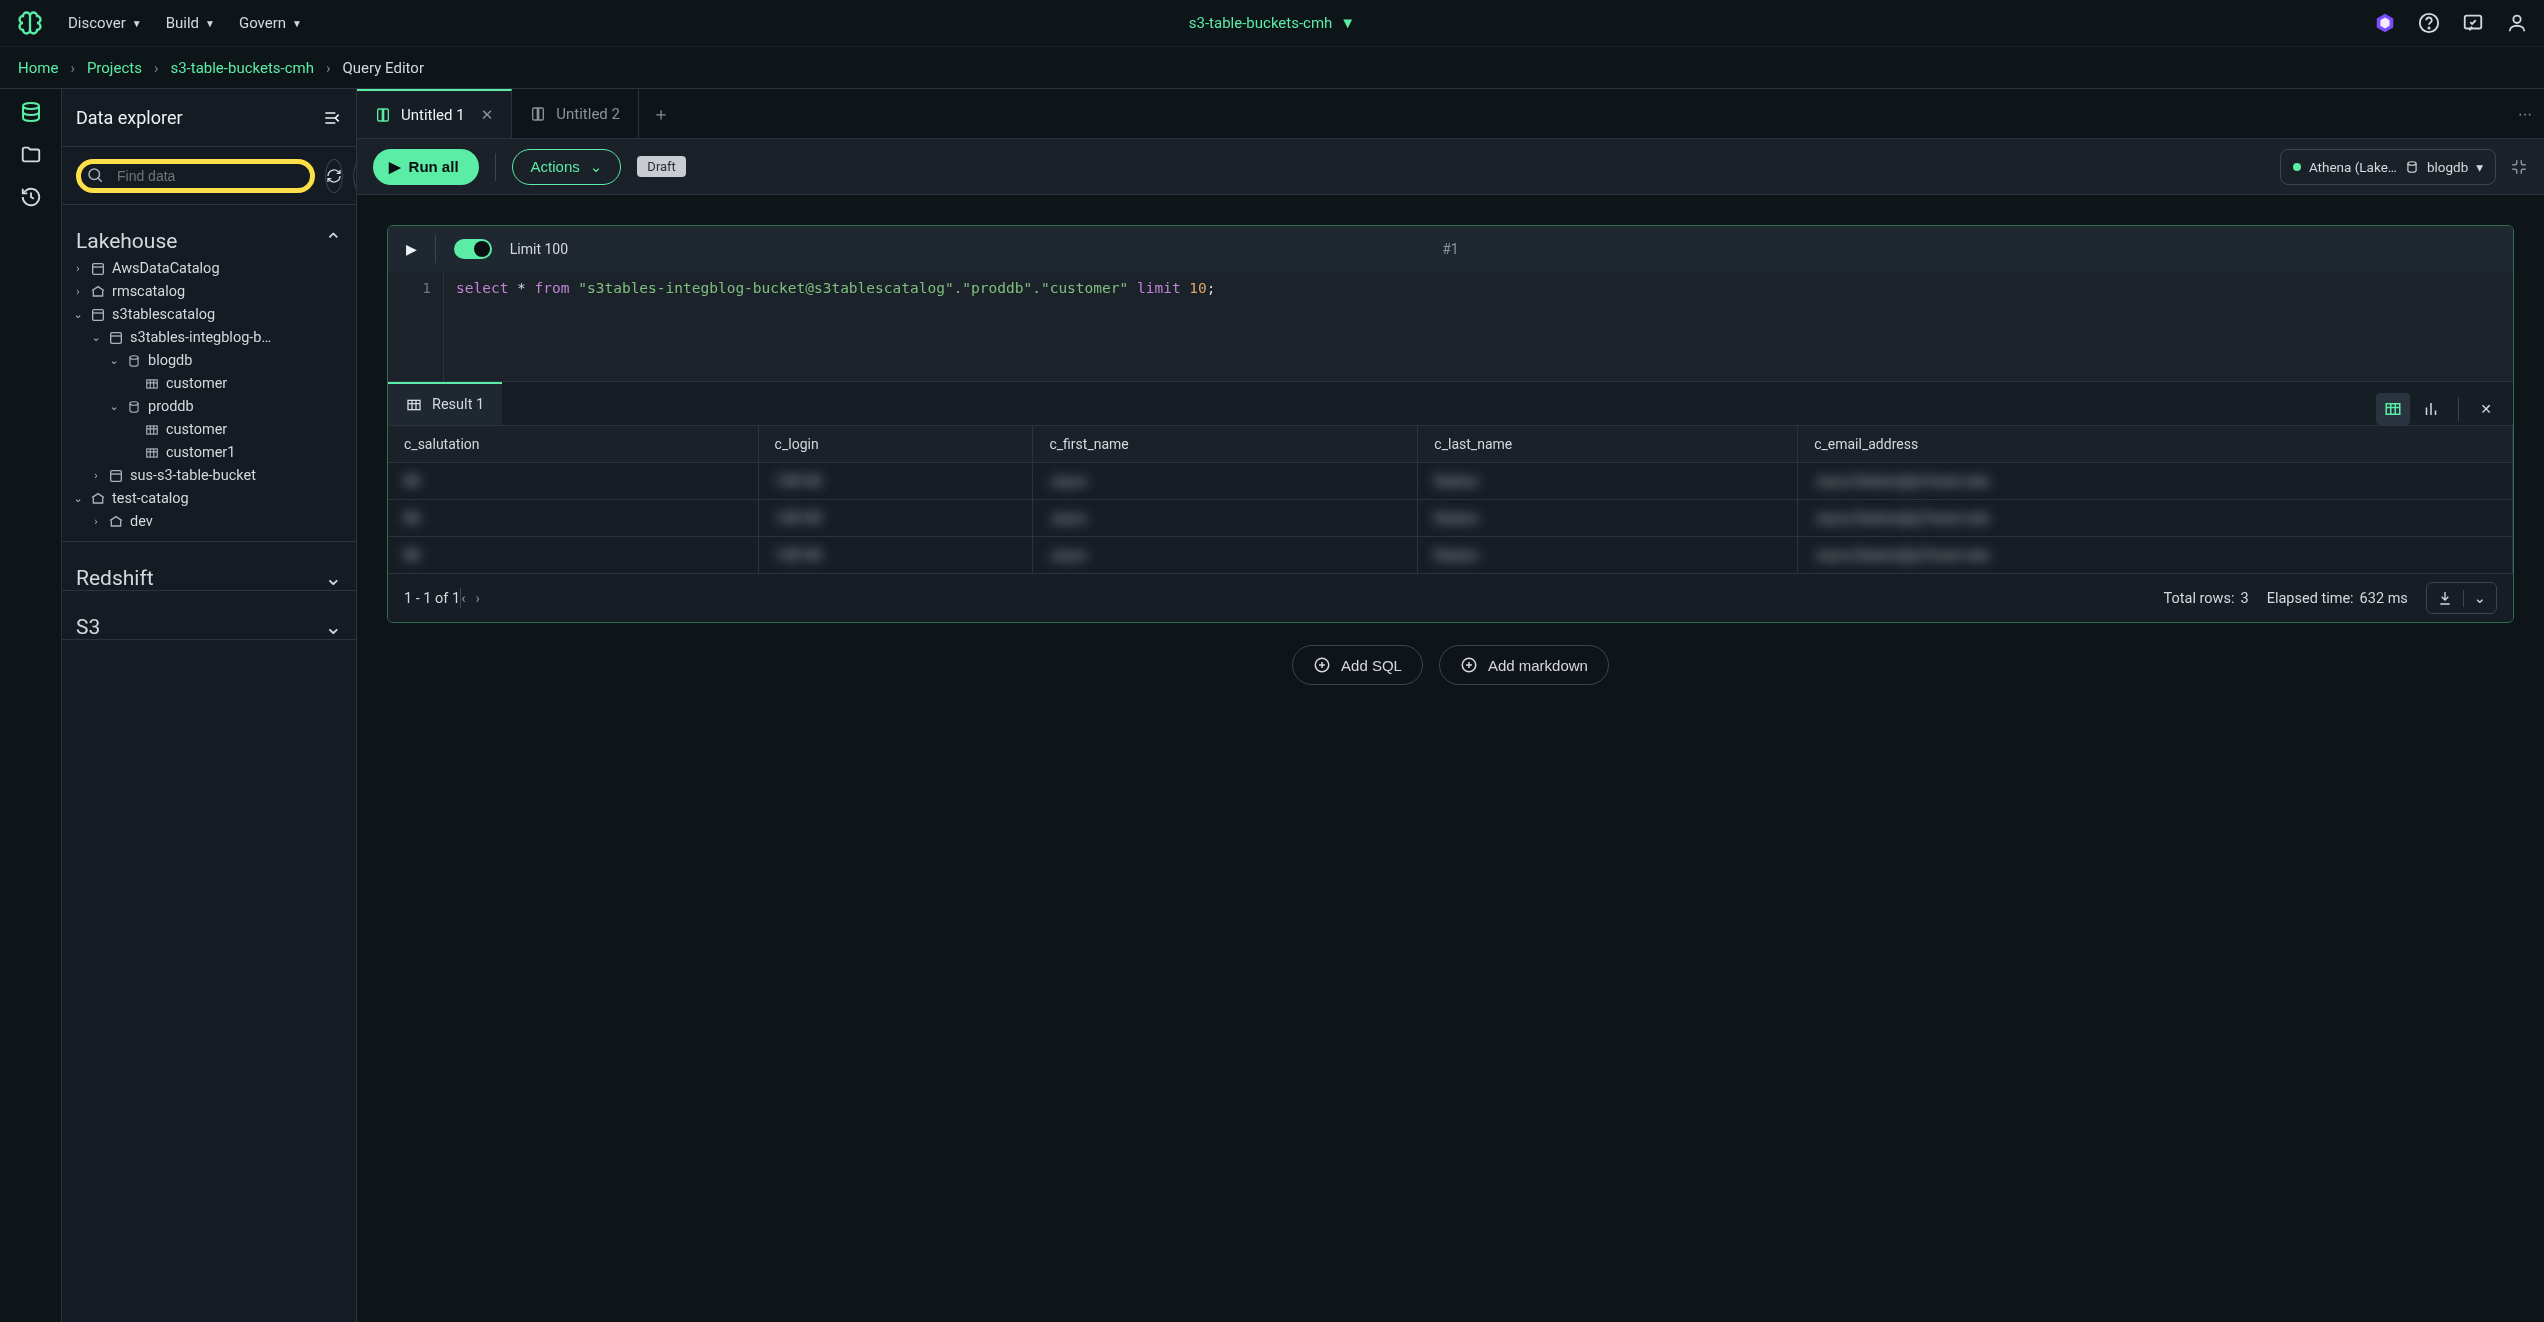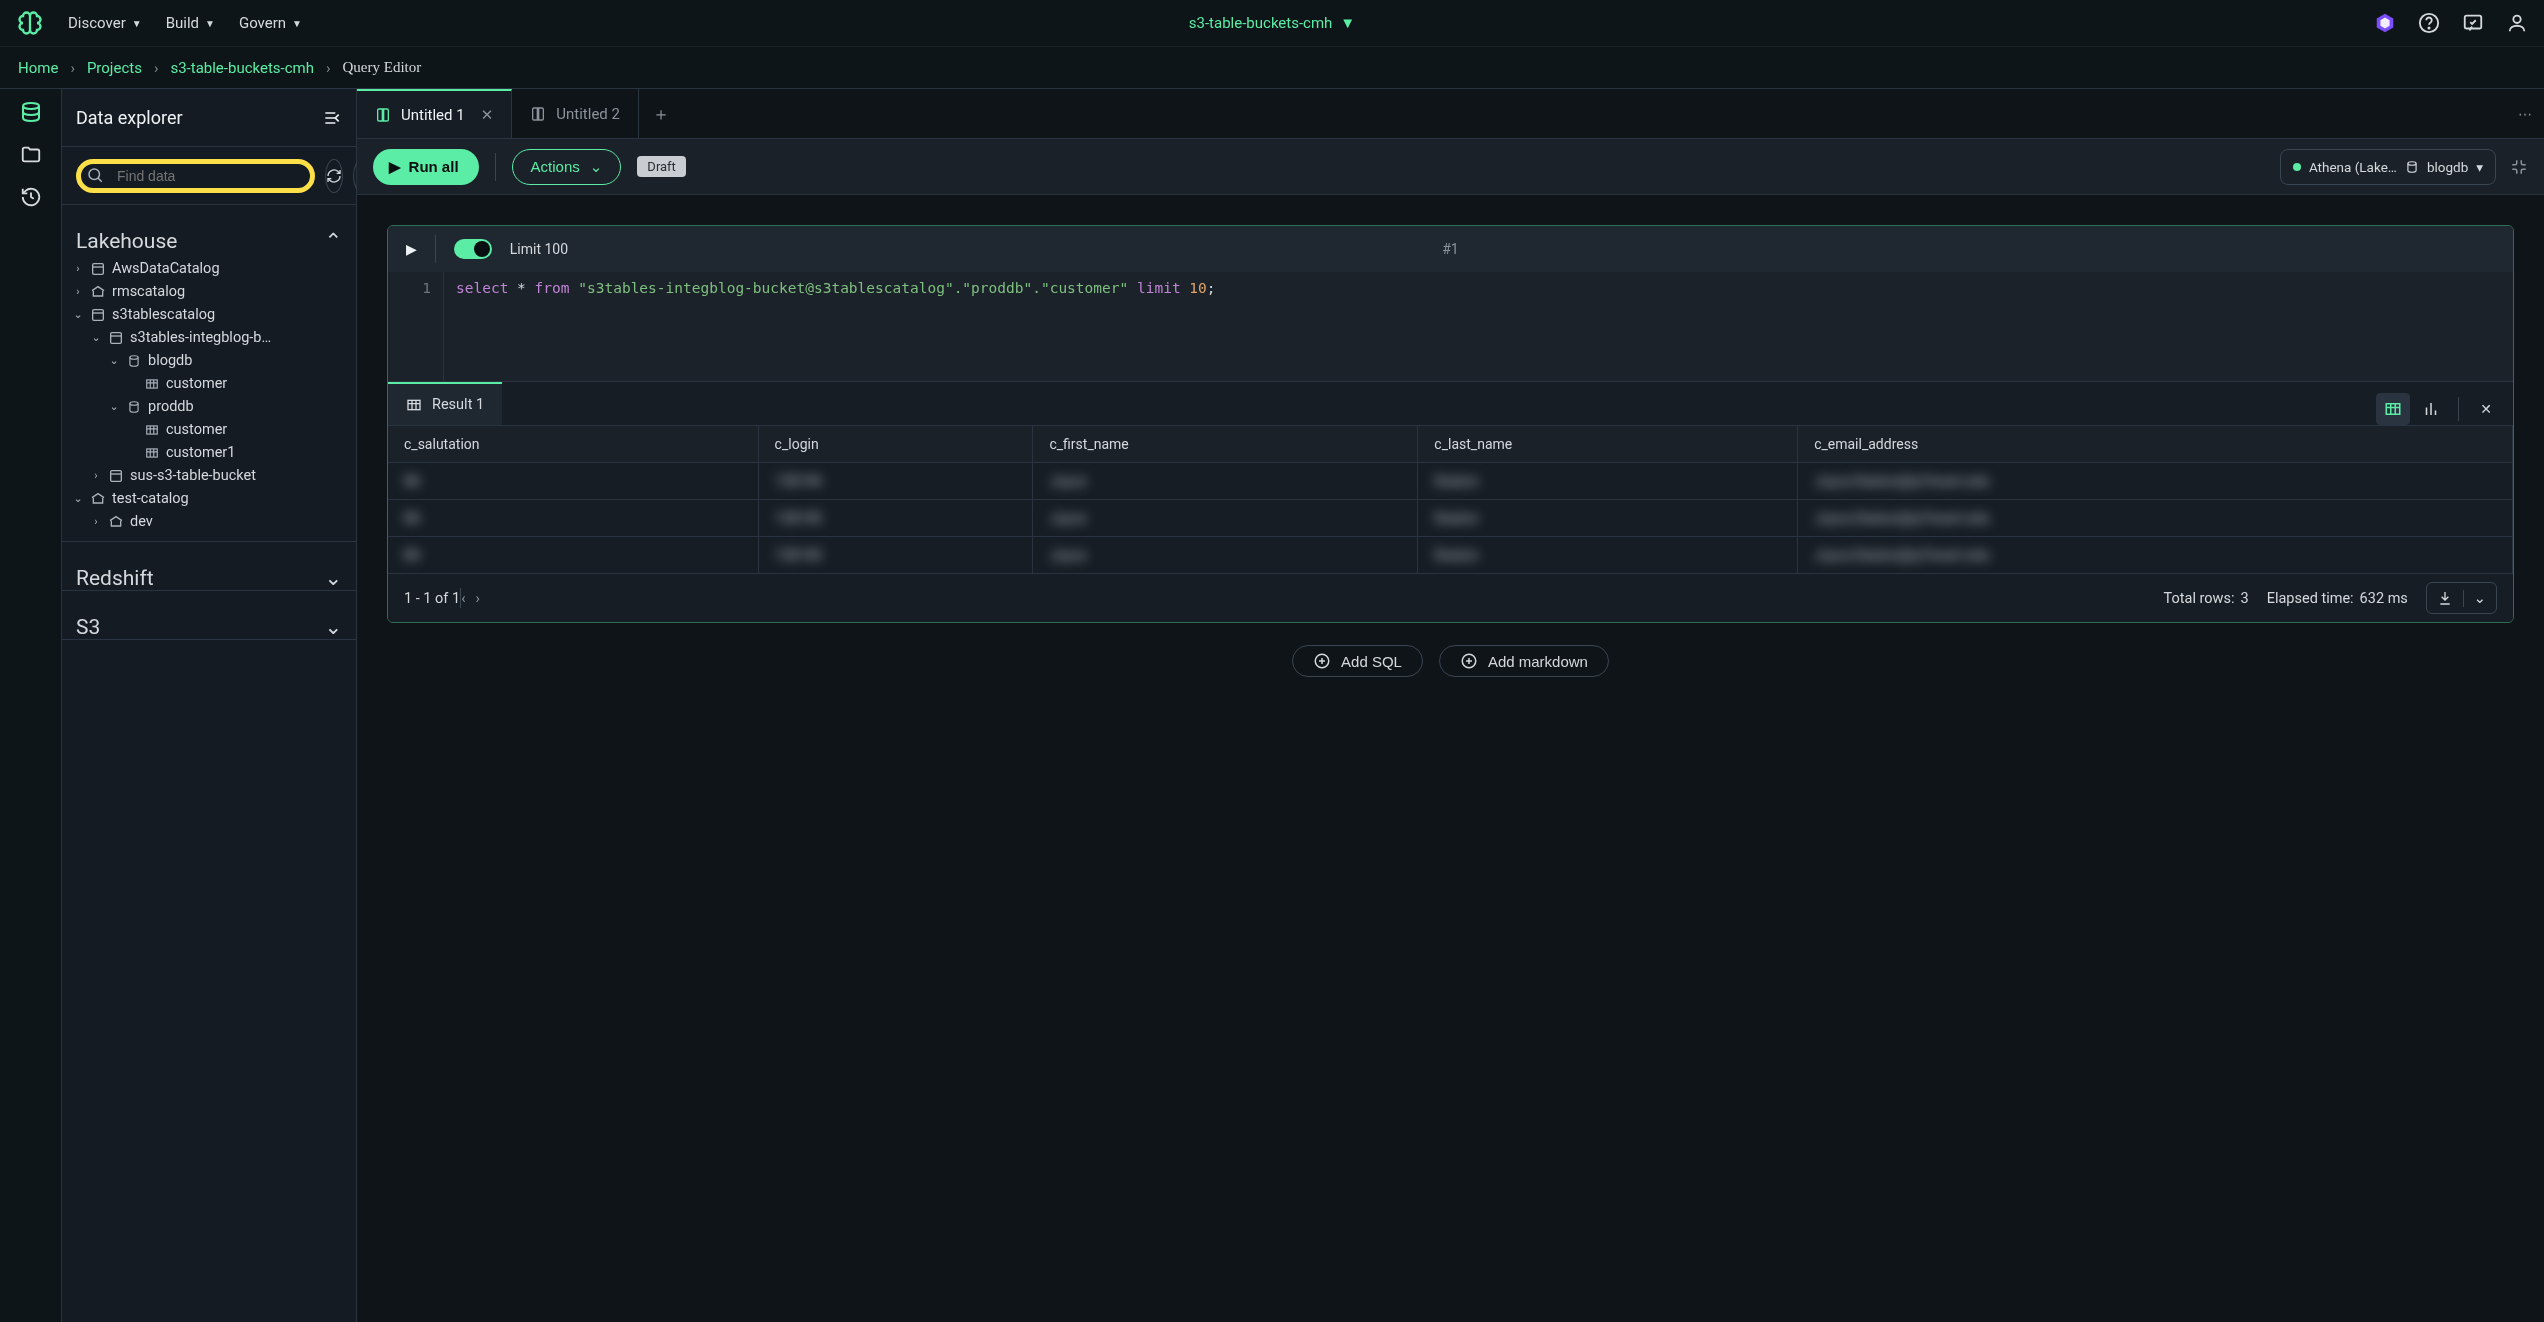--- a/index.html
+++ b/index.html
@@ -33,21 +33,21 @@
   height: 42px;
   background: #0e1518;
   display: flex; align-items: center;
   padding: 0 18px;
   gap: 12px;
   font-size: 15px;
   border-bottom: 1px solid #2a3440;
 }
 .breadcrumbs .crumb { color: #5BECA5; cursor:pointer; }
 .breadcrumbs .sep { color: #7a8490; }
-.breadcrumbs .current { color: #d5d9de; font-family: Liberation Serif, serif; }
+.breadcrumbs .current { color: #d5d9de; }
 .main-area { display: flex; height: calc(100% - 89px); }
 .rail {
   width: 62px;
   background: #0e1518;
   border-right: 1px solid #2a3440;
   display: flex; flex-direction: column;
   align-items: center;
   padding-top: 12px;
   gap: 18px;
 }
@@ -224,21 +224,21 @@
 }
 .result-footer .pager-arrows{color:#8a929b;display:flex;gap:10px;}
 .result-footer .sep{width:1px;height:20px;background:#3a4552;}
 .result-footer .right{margin-left:auto;display:flex;align-items:center;gap:18px;}
 .download-btn{border:1px solid #3a4552;border-radius:6px;height:32px;display:flex;align-items:center;}
 .download-btn .part{padding:0 10px;display:flex;align-items:center;}
 .download-btn .divpart{border-left:1px solid #3a4552;}
 .add-row{display:flex;justify-content:center;gap:16px;padding:22px 0;}
 .pill-btn{
   border:1px solid #3a4552;border-radius:22px;background:transparent;
-  color:#d5d9de;height:32px;padding:0 20px;font-size:15px;
+  color:#d5d9de;height:40px;padding:0 20px;font-size:15px;
   display:flex;align-items:center;gap:10px;cursor:pointer;
 }
 svg{display:block;}
 </style>
 </head>
 <body>
 
 <div class="topbar">
   <div class="topbar-left">
     <span class="logo-icon">

